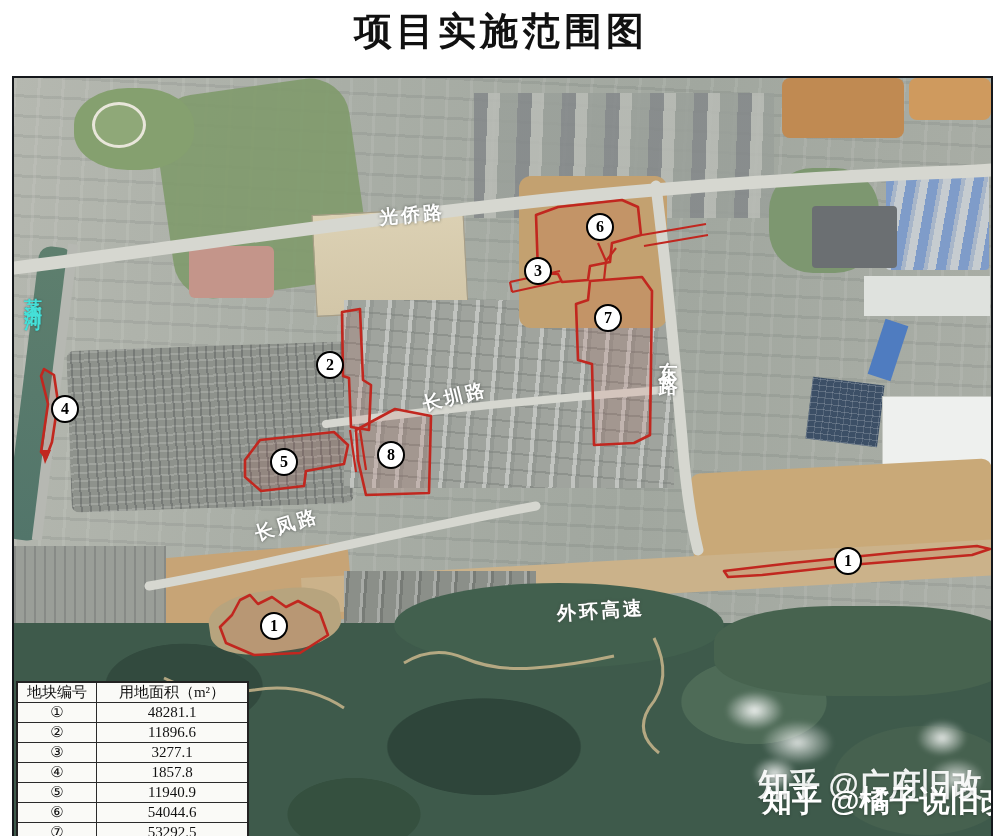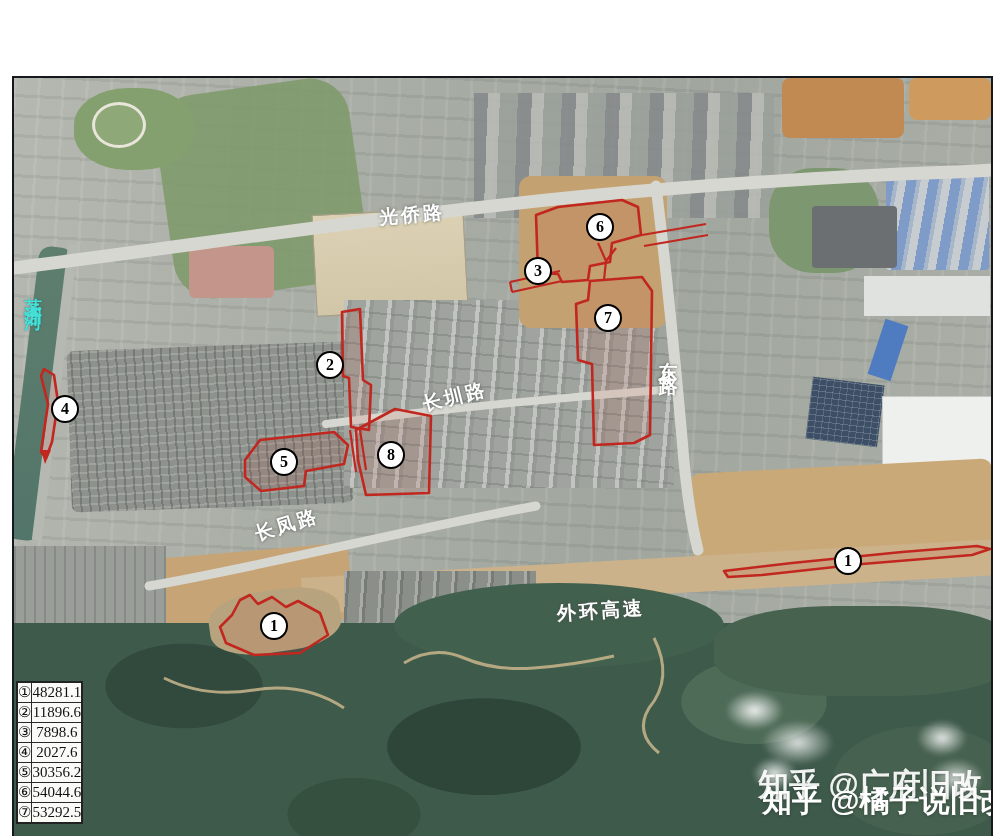--- a/index.html
+++ b/index.html
@@ -37,20 +37,21 @@
   .c-no{width:78px;}
   .c-area{width:150px;}
   
   .wm{position:absolute;z-index:9;color:#fff;font-weight:bold;font-size:30px;white-space:nowrap;
     text-shadow:0 1px 3px rgba(0,0,0,.25);}
 </style>
 </head>
 <body>
 
 <div class="page">
+  <h1 class="title">项目实施范围图</h1>
 
   <div class="map">
 
     <div class="t base"></div>
     <div class="t tex"></div>
     <div class="t" style="left:150px;top:8px;width:195px;height:205px;background:#7f9a6c;border-radius:40px;transform:rotate(-8deg);opacity:.9;"></div>
     <div class="t" style="left:60px;top:10px;width:120px;height:82px;background:#85a06f;border-radius:45%;"></div>
     <div class="t" style="left:78px;top:24px;width:48px;height:40px;border:3px solid #e8e6da;border-radius:50%;background:#8fa878;"></div>
     <div class="t" style="left:8px;top:168px;width:34px;height:295px;background:linear-gradient(#5e7f6e,#52756a);border-radius:12px;transform:rotate(7deg);"></div>
     <div class="t" style="left:36px;top:165px;width:10px;height:298px;background:#b6b8b2;transform:rotate(7deg);"></div>
@@ -119,39 +120,43 @@
 
     <div class="rlabel" style="left:365px;top:124px;transform:rotate(-5deg);">光侨路</div>
     <div class="rlabel" style="left:408px;top:306px;transform:rotate(-14deg);">长圳路</div>
     <div class="rlabel vert" style="left:641px;top:268px;height:110px;">东长路</div>
     <div class="rlabel" style="left:240px;top:434px;transform:rotate(-17deg);">长凤路</div>
     <div class="rlabel" style="left:543px;top:520px;transform:rotate(-4deg);">外环高速</div>
     <div class="rlabel vert river-label" style="left:7px;top:205px;height:100px;font-size:18px;">茅洲河</div>
 
     <table class="area-table">
       <tbody>
+          <tr>
+        <th class="c-no">地块编号</th>
+        <th class="c-area">用地面积（m²）</th>
+      </tr>
       <tr>
             <td>①</td>
             <td>48281.1</td>
           </tr>
       <tr>
             <td>②</td>
             <td>11896.6</td>
           </tr>
       <tr>
             <td>③</td>
-            <td>7898.6</td>
+            <td>3277.1</td>
           </tr>
       <tr>
             <td>④</td>
-            <td>2027.6</td>
+            <td>1857.8</td>
           </tr>
       <tr>
             <td>⑤</td>
-            <td>30356.2</td>
+            <td>11940.9</td>
           </tr>
       <tr>
             <td>⑥</td>
             <td>54044.6</td>
           </tr>
       <tr>
             <td>⑦</td>
             <td>53292.5</td>
           </tr>
     </tbody>

